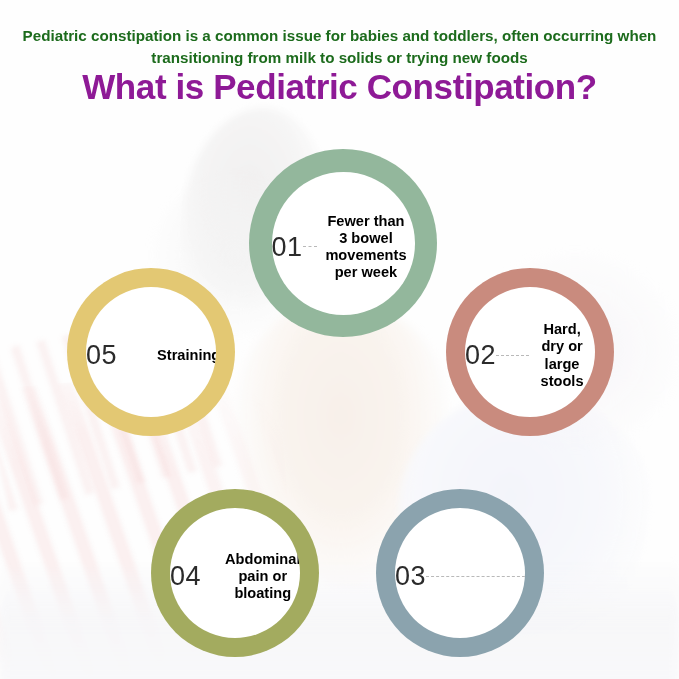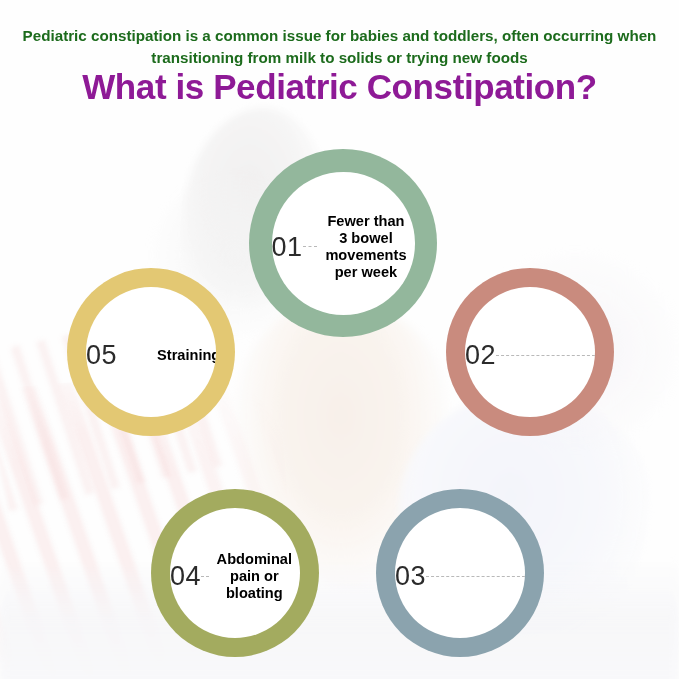--- a/index.html
+++ b/index.html
@@ -178,21 +178,21 @@
   #node-01 { left:249px; top:149px;  width:188px; height:188px; }
   #node-01 .inner { width:143px; height:143px; padding-top:8px; }
 
   #node-02 { left:446px; top:268px;  width:168px; height:168px; }
   #node-02 .inner { width:130px; height:130px; padding-top:7px; }
 
   #node-03 { left:376px; top:489px;  width:168px; height:168px; }
   #node-03 .inner { width:130px; height:130px; padding-top:7px; }
 
   #node-04 { left:151px; top:489px;  width:168px; height:168px; }
-  #node-04 .inner { width:130px; height:130px; padding-top:7px; }
+  #node-04 .inner { width:130px; height:130px; padding-top:7px;gap:8px; }
 
   #node-05 { left:67px;  top:268px;  width:168px; height:168px; }
   #node-05 .inner { width:130px; height:130px; padding-top:7px;gap:16px; }
 
   
   #hub {
     position:absolute;
     left:254px; top:333px;
     width:180px; height:180px;
     border-radius:50%;
@@ -276,20 +276,21 @@
       <div class="num">01</div>
       <div class="divider"></div>
       <div class="label">Fewer than 3 bowel movements per week</div>
     </div>
   </div>
 
   <div class="node" id="node-02" style="background: rgb(201, 139, 126);">
     <div class="inner">
       <div class="num">02</div>
       <div class="divider"></div>
+      <div class="label">Hard, dry or large stools</div>
     </div>
   </div>
 
   <div class="node" id="node-03" style="background: rgb(139, 163, 174);">
     <div class="inner">
       <div class="num">03</div>
       <div class="divider"></div>
     </div>
   </div>
 

